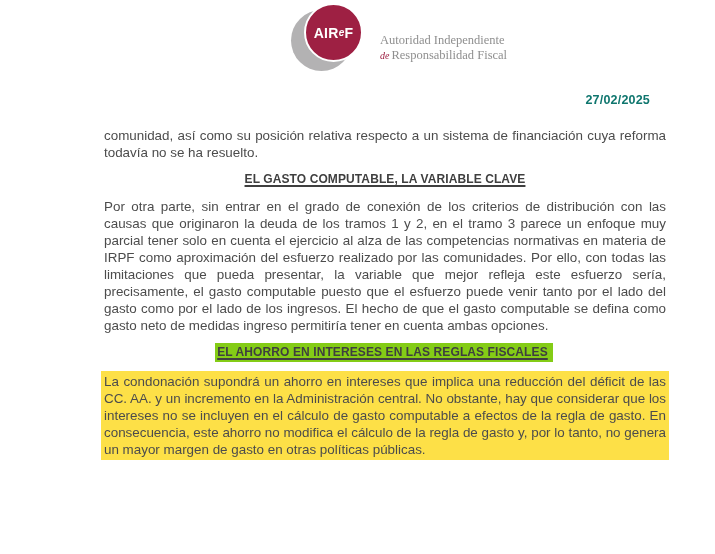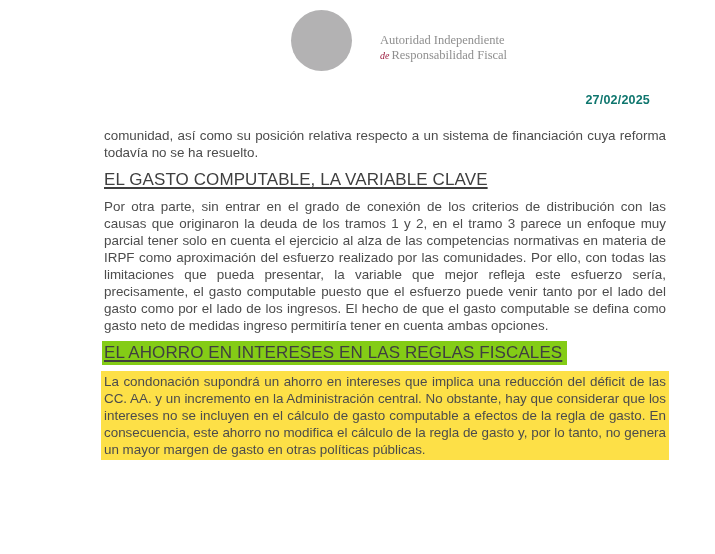--- a/index.html
+++ b/index.html
@@ -100,26 +100,26 @@
     width: 562px;
     text-align: justify;
     font-size: 13.4px;
     line-height: 17px;
     color: #4c4c4c;
   }
   .para {
     margin: 0 0 9px 0;
   }
   .heading {
-    font-size: 17px;
-    font-weight: normal;
+    font-size: 12px;
+    font-weight: bold;
     color: #3f3f3f;
     margin: 0 0 9px 0;
     line-height: 19px;
-    text-align: left;
+    text-align: center;
     letter-spacing: 0.1px;
   }
   .u {
     text-decoration: underline;
     text-decoration-thickness: 1.5px;
     text-underline-offset: 2px;
   }
   .hl-box {
     background: #84cc16;
     padding: 2px 5px 3px 2px;
@@ -133,20 +133,25 @@
   }
 </style>
 </head>
 <body>
 
 <div class="page">
 
   <div class="logo">
     <div class="logo-circles">
       <div class="circle-gray"></div>
+      <div class="circle-maroon">
+          <span>AIR</span>
+          <span class="logo-e">e</span>
+          <span>F</span>
+        </div>
     </div>
     <div class="logo-text">
       <div>Autoridad Independiente</div>
       <div><span class="logo-de">de</span><span>Responsabilidad Fiscal</span></div>
     </div>
   </div>
 
   <div class="date">27/02/2025</div>
 
   <div class="content">

